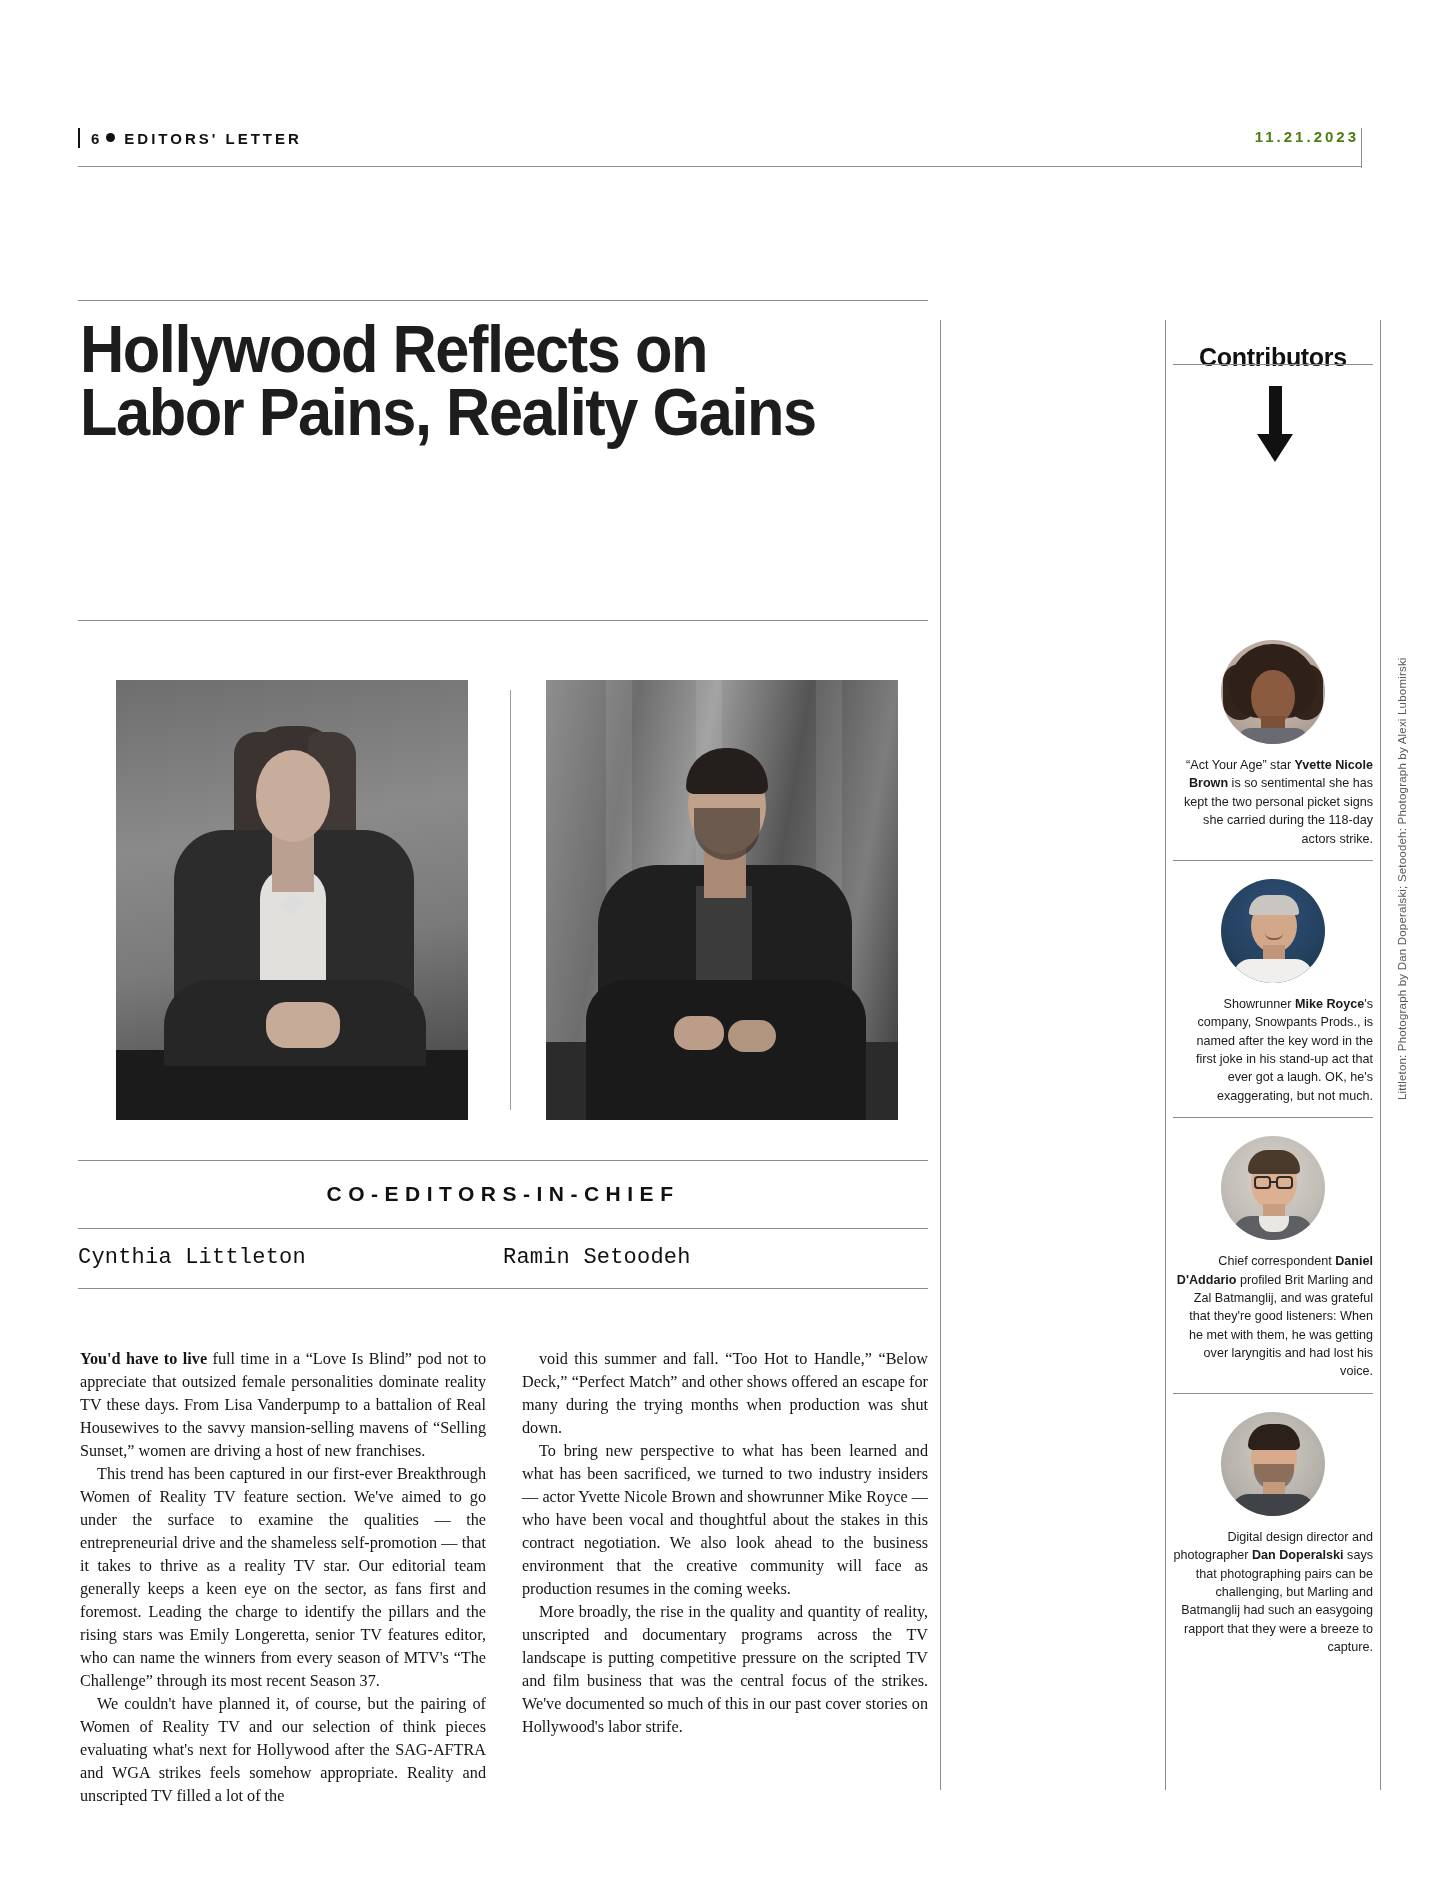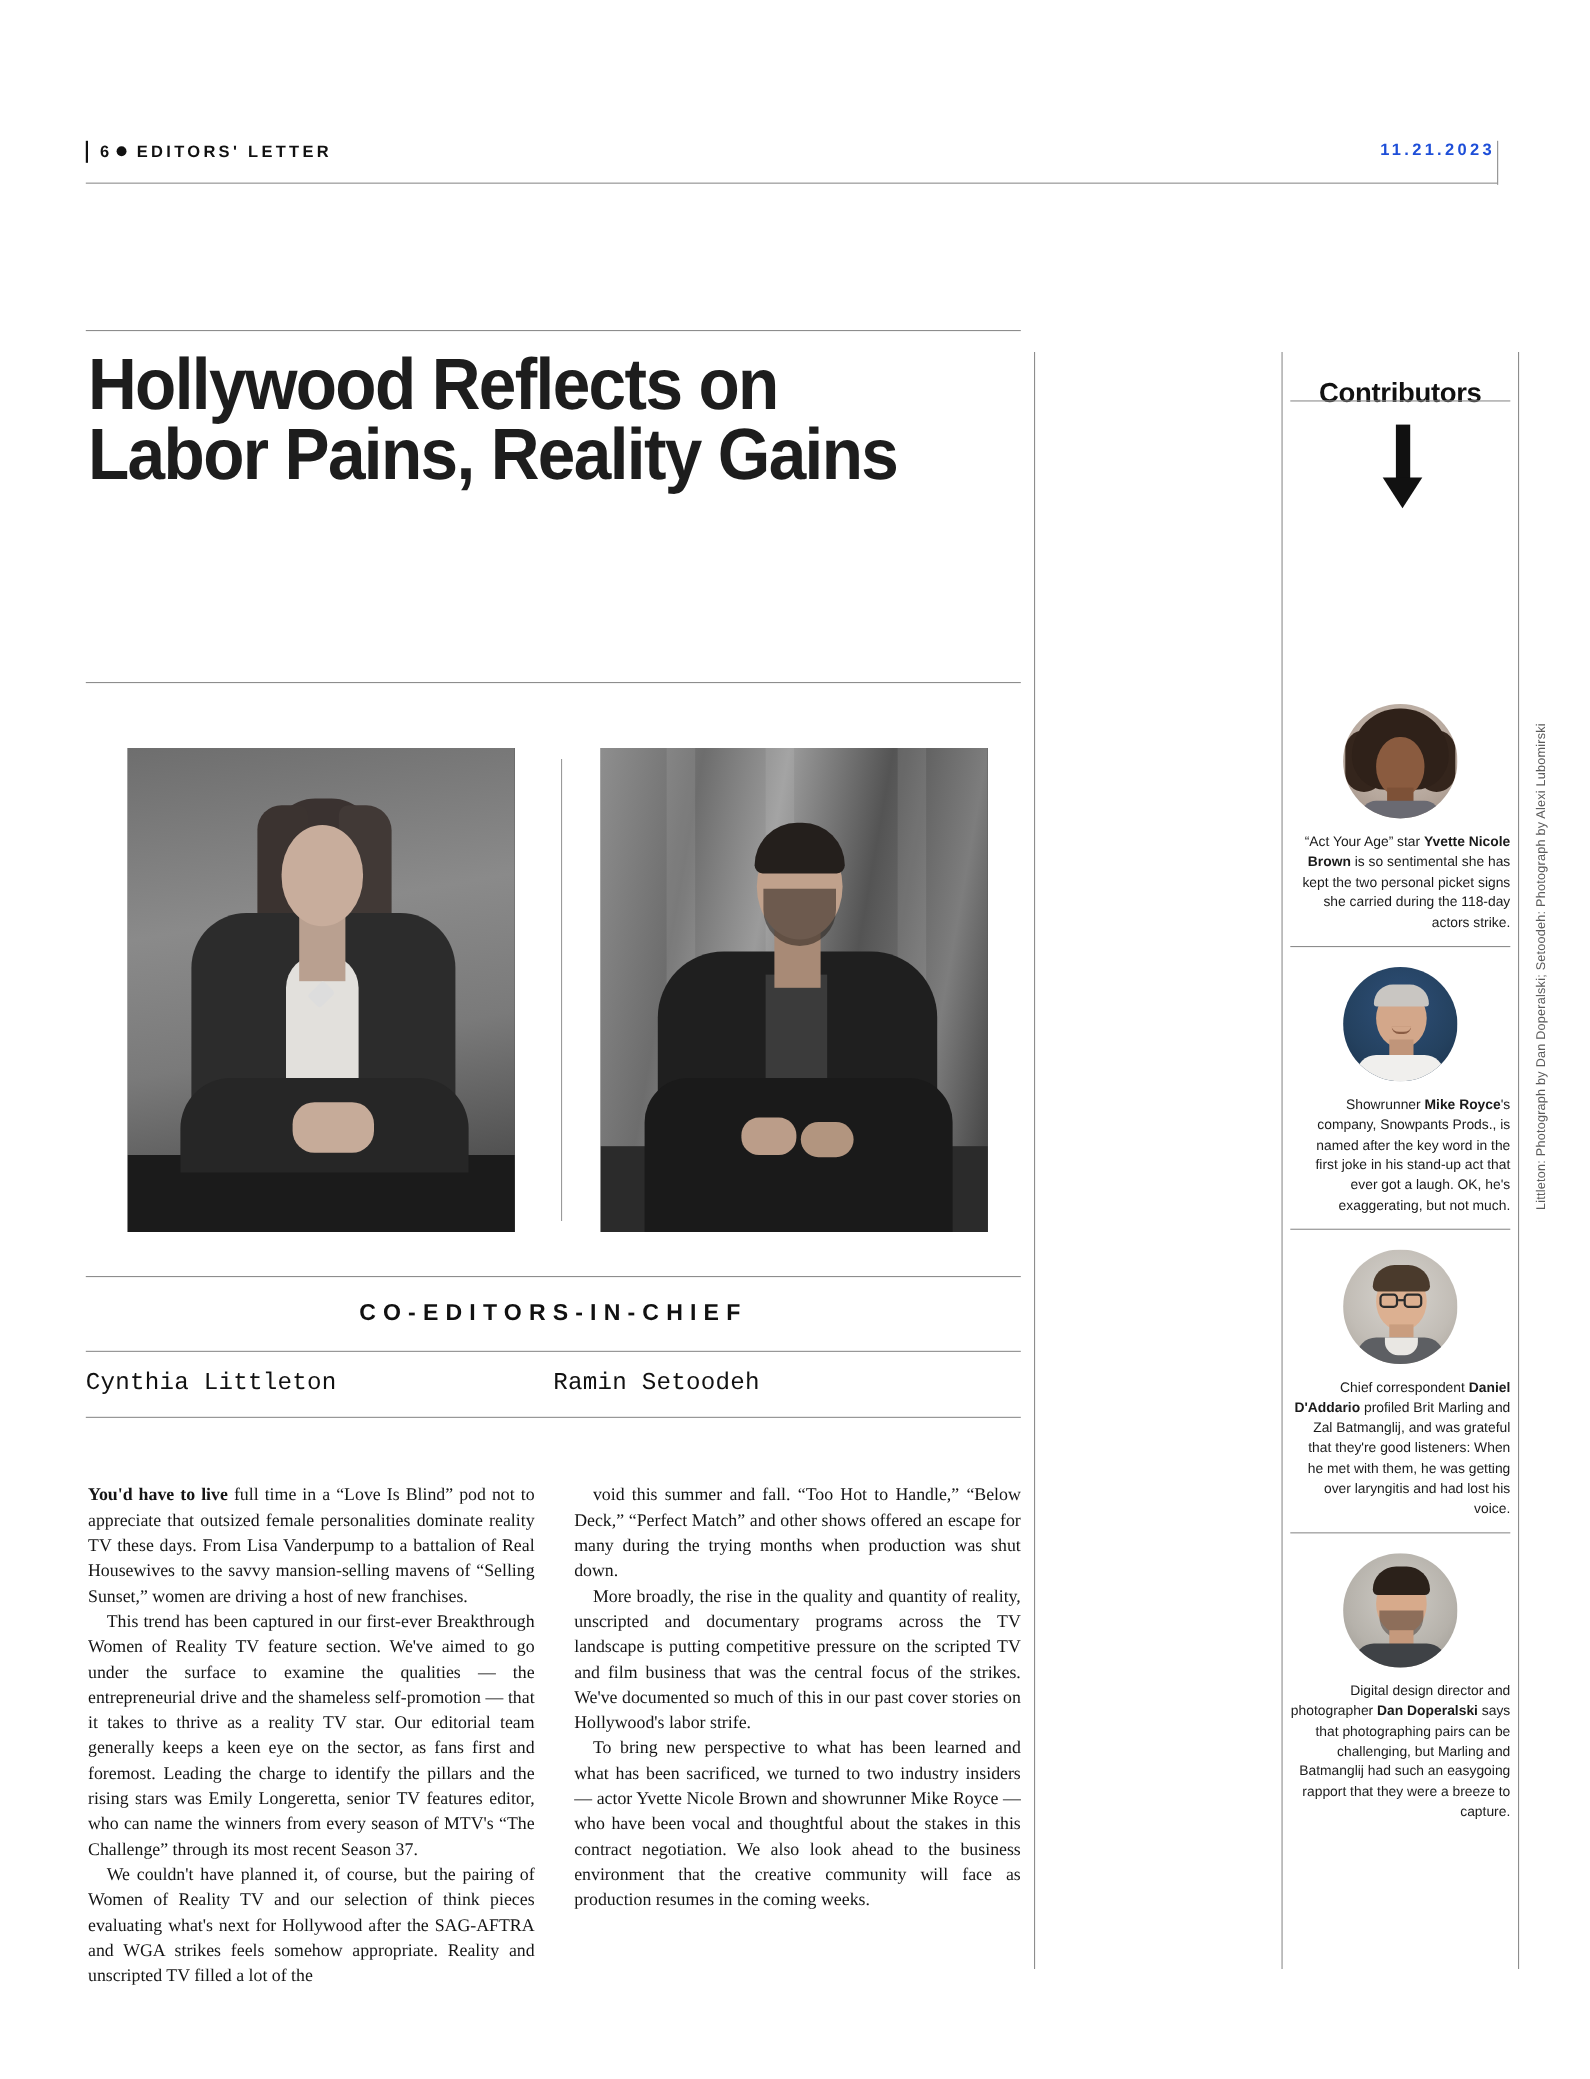--- a/index.html
+++ b/index.html
@@ -56,21 +56,21 @@
     background: #111;
     margin: 0 9px 0 4px;
     position: relative;
     top: -1px;
   }
   .folio-date {
     font-family: "Liberation Sans", sans-serif;
     font-weight: bold;
     font-size: 15px;
     letter-spacing: 3.0px;
-    color: #1d4ed8;
+    color: #4d7c0f;
     padding-right: 2px;
   }
   .masthead-rule {
     position: absolute;
     left: 78px;
     top: 166px;
     width: 1283px;
     height: 1px;
     background: #8d8d8d;
   }
@@ -494,22 +494,22 @@
   <div class="byline-rule-bottom"></div>
 
   <div class="body-cols">
     <div class="bodycol" id="col1">
         <p class="first"><span class="lead">You'd have to live</span> full time in a “Love Is Blind” pod not to appreciate that outsized female personalities dominate reality TV these days. From Lisa Vanderpump to a battalion of Real Housewives to the savvy mansion-selling mavens of “Selling Sunset,” women are driving a host of new franchises.</p>
         <p>This trend has been captured in our first-ever Breakthrough Women of Reality TV feature section. We've aimed to go under the surface to examine the qualities — the entrepreneurial drive and the shameless self-promotion — that it takes to thrive as a reality TV star. Our editorial team generally keeps a keen eye on the sector, as fans first and foremost. Leading the charge to identify the pillars and the rising stars was Emily Longeretta, senior TV features editor, who can name the winners from every season of MTV's “The Challenge” through its most recent Season 37.</p>
         <p>We couldn't have planned it, of course, but the pairing of Women of Reality TV and our selection of think pieces evaluating what's next for Hollywood after the SAG-AFTRA and WGA strikes feels somehow appropriate. Reality and unscripted TV filled a lot of the</p>
       </div>
     <div class="bodycol" id="col2">
         <p>void this summer and fall. “Too Hot to Handle,” “Below Deck,” “Perfect Match” and other shows offered an escape for many during the trying months when production was shut down.</p>
+        <p>To bring new perspective to what has been learned and what has been sacrificed, we turned to two industry insiders — actor Yvette Nicole Brown and showrunner Mike Royce — who have been vocal and thoughtful about the stakes in this contract negotiation. We also look ahead to the business environment that the creative community will face as production resumes in the coming weeks.</p>
         <p>More broadly, the rise in the quality and quantity of reality, unscripted and documentary programs across the TV landscape is putting competitive pressure on the scripted TV and film business that was the central focus of the strikes. We've documented so much of this in our past cover stories on Hollywood's labor strife.</p>
-        <p>To bring new perspective to what has been learned and what has been sacrificed, we turned to two industry insiders — actor Yvette Nicole Brown and showrunner Mike Royce — who have been vocal and thoughtful about the stakes in this contract negotiation. We also look ahead to the business environment that the creative community will face as production resumes in the coming weeks.</p>
       </div>
   </div>
 
   <div class="contrib-title">Contributors</div>
   <div class="contrib-title-rule"></div>
   <div class="arrow-down">
     <div class="arrow-shaft"></div>
     <div class="arrow-head"></div>
   </div>
 

